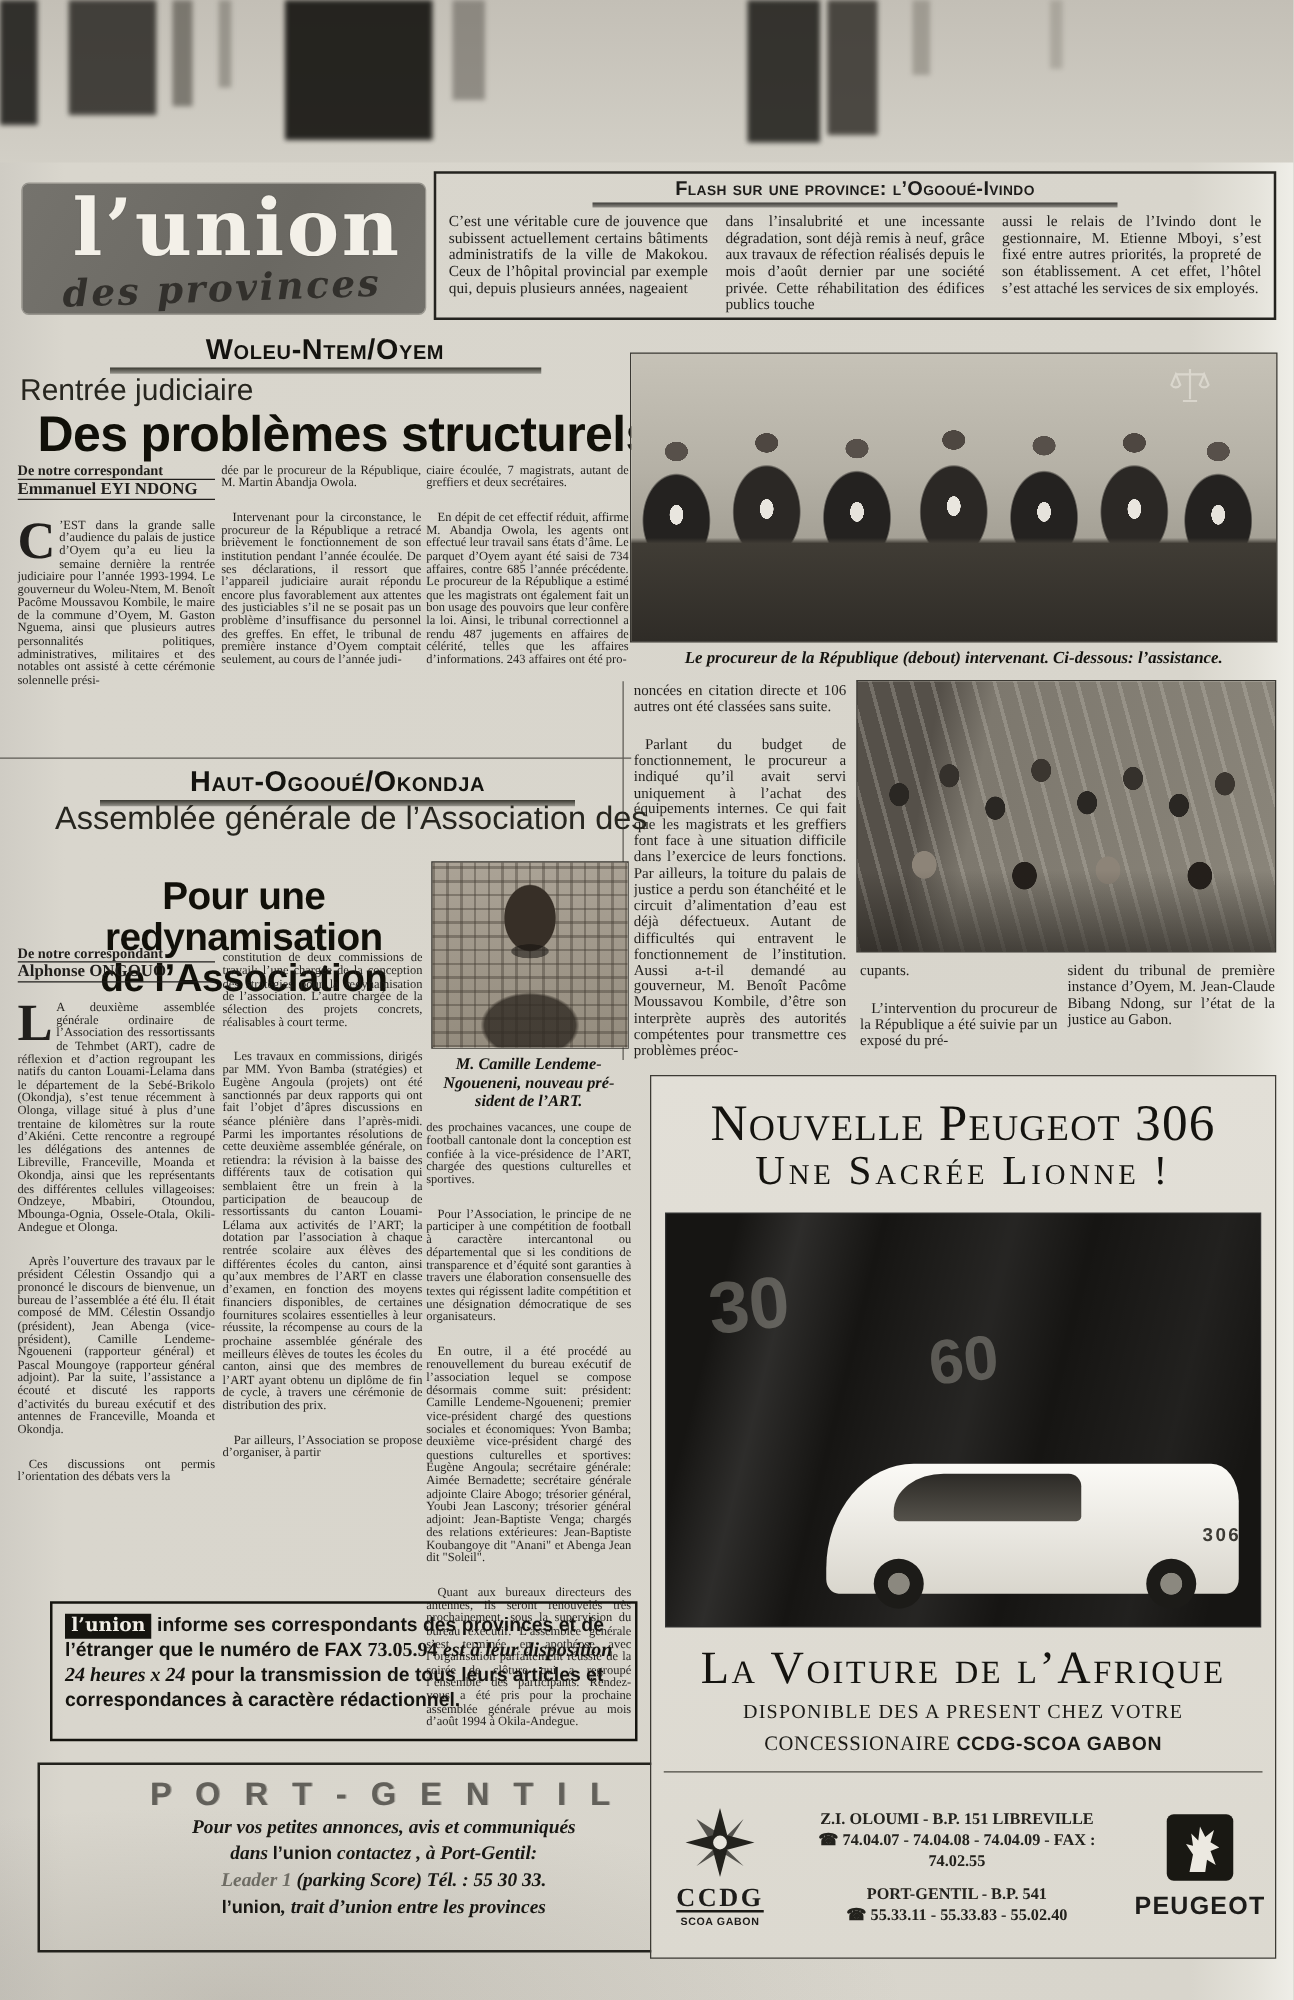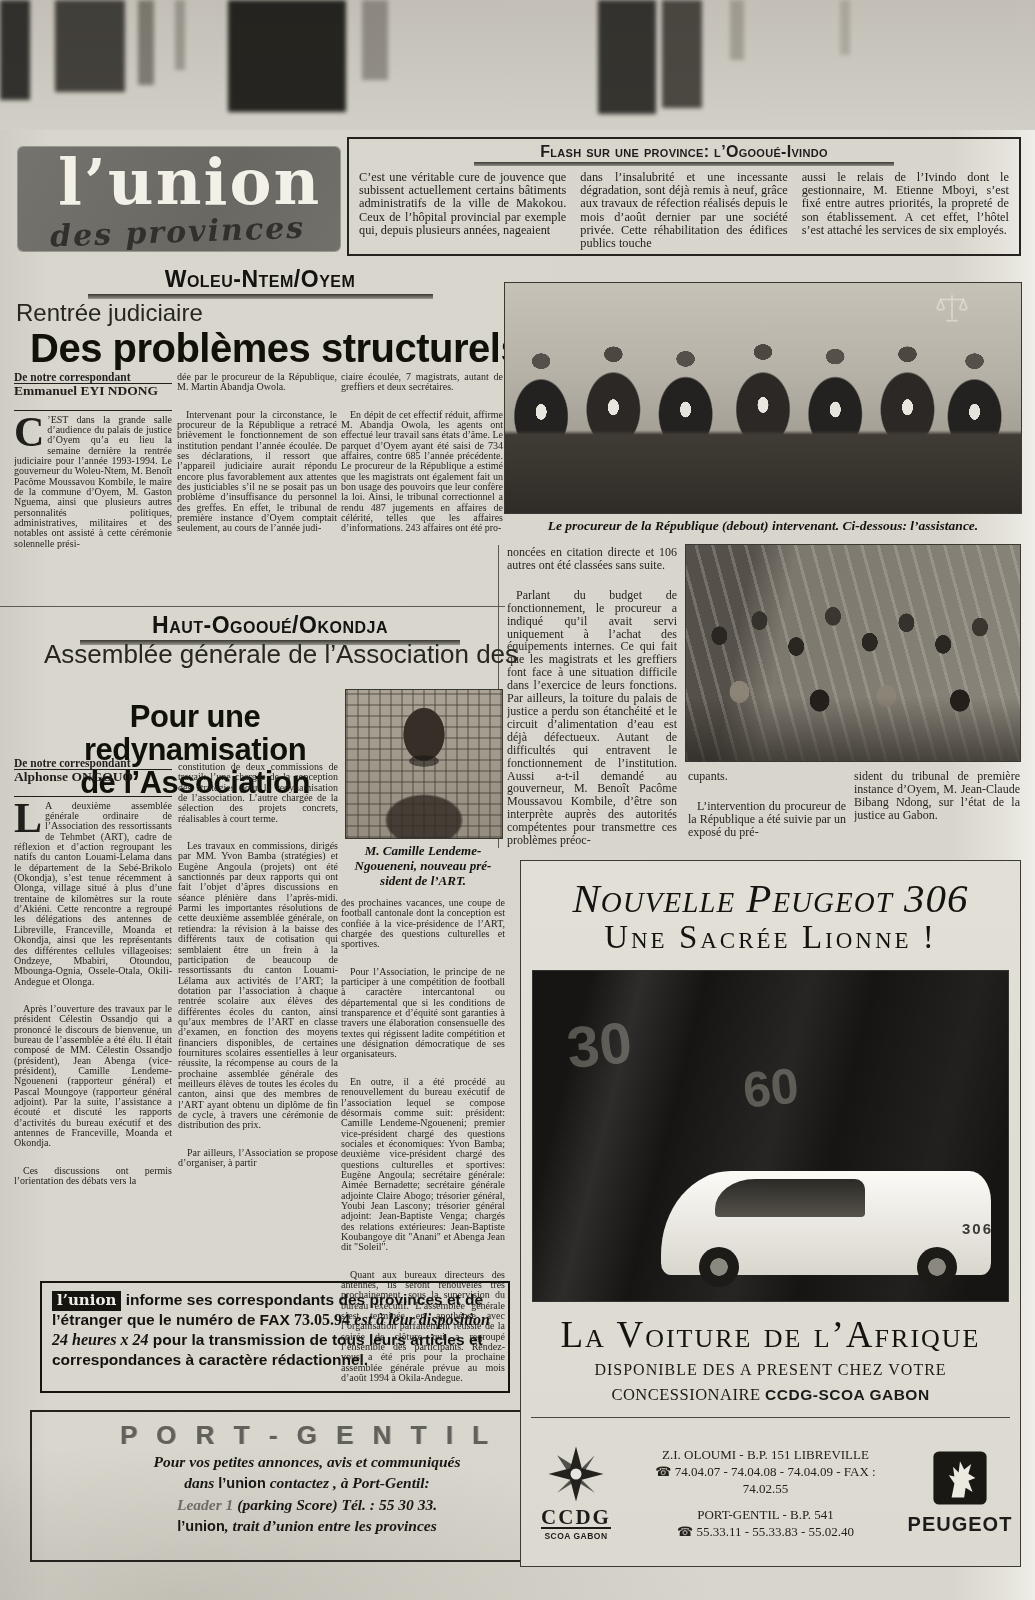--- a/index.html
+++ b/index.html
@@ -31,21 +31,21 @@
   
   .sechead{font-family:"Liberation Sans",sans-serif;font-weight:bold;font-size:23px;text-align:center;
            font-variant:small-caps;letter-spacing:.5px;color:#14130f;}
   .secbar{height:5px;background:linear-gradient(to bottom,#38372f,#98968e);margin:1px auto 0 auto;}
   
   .col{font-size:10px;line-height:10.35px;text-align:justify;color:#211f1c;overflow:hidden;}
   .col p{margin:0;}
   .col p.ind{text-indent:9px;}
   .col p + p{margin-top:17px;}
   .bl-label{font-weight:bold;font-size:11.5px;border-bottom:1.5px solid #211f1c;padding-bottom:1px;margin-bottom:2px;}
-  .bl-name{font-weight:bold;font-size:13.5px;border-bottom:1.5px solid #211f1c;padding-bottom:13px;margin-bottom:4px;}
+  .bl-name{font-weight:bold;font-size:13.5px;border-bottom:1.5px solid #211f1c;padding-bottom:2px;margin-bottom:16px;}
   .dropcap{float:left;font-weight:bold;font-size:42px;line-height:33px;margin:1px 3px 0 0;font-family:"Liberation Serif",serif;}
   .bigcol{font-size:12px;line-height:12.9px;}
   .caption{font-weight:bold;font-style:italic;font-size:13.5px;text-align:center;color:#14130f;}
   .rule-v{background:#5d5b54;width:1px;}
   .rule-h{background:#5d5b54;height:1px;}
   
   .photo{box-shadow:0 0 0 1px #3a3833;}
   #photo-court{background:
       linear-gradient(to bottom, transparent 64%, #403c35 66%, #2f2c27 100%),
       radial-gradient(ellipse 9px 13px at 7% 56%, #e9e6df 60%, transparent 62%),
@@ -101,21 +101,21 @@
   
   #pgbox{left:30px;top:1410px;width:554px;height:152px;border:2px solid #23221d;padding:8px 10px;box-sizing:border-box;text-align:center;}
   #pgbox .pgt{font-family:"Liberation Sans",sans-serif;font-weight:bold;font-size:26px;letter-spacing:6px;color:#62605a;
               text-shadow:1px 0 0 rgba(60,58,52,.35);}
   #pgbox .pgl{font-style:italic;font-weight:bold;font-size:15.5px;line-height:21px;color:#181713;}
   #pgbox .pgb{font-style:normal;font-family:"Liberation Sans",sans-serif;font-size:14.5px;}
   #pgbox .pggrey{color:#6e6c64;}
   
   #ad{left:520px;top:860px;width:501px;height:707px;border:1.5px solid #3c3a34;box-sizing:border-box;
       background:linear-gradient(#e2dfd7,#dcd9d0);}
-  #ad .adt1{text-align:center;font-variant:small-caps;font-size:41px;letter-spacing:1px;margin-top:16px;line-height:42px;color:#14130f;font-style:italic;}
+  #ad .adt1{text-align:center;font-variant:small-caps;font-size:41px;letter-spacing:1px;margin-top:16px;line-height:42px;color:#14130f;}
   #ad .adt2{text-align:center;font-variant:small-caps;font-size:33px;letter-spacing:3px;line-height:36px;color:#14130f;}
   #carphoto{position:absolute;left:12px;top:110px;width:475px;height:330px;background:#161513;overflow:hidden;box-shadow:0 0 0 1px #333;}
   #carphoto .beam{position:absolute;left:-20px;top:0;width:120%;height:100%;
         background:linear-gradient(104deg, transparent 12%, rgba(255,255,255,.10) 20%, transparent 30%, rgba(255,255,255,.07) 46%, transparent 56%, rgba(255,255,255,.05) 72%, transparent 82%);}
   #carphoto .n1,#carphoto .n2{position:absolute;font-family:"Liberation Sans",sans-serif;font-weight:bold;color:rgba(190,186,176,.38);transform:rotate(-6deg);}
   #carphoto .n1{left:34px;top:40px;font-size:58px;}
   #carphoto .n2{left:210px;top:88px;font-size:50px;}
   #car{position:absolute;left:128px;bottom:26px;width:330px;height:104px;background:linear-gradient(#fbfaf6,#d9d6cd);
        border-radius:70px 22px 10px 10px / 84px 30px 12px 12px;}
   #car .win{position:absolute;left:54px;top:8px;width:150px;height:38px;background:linear-gradient(#2c2a26,#55524b);
@@ -128,21 +128,21 @@
   #ad .slogan{position:absolute;left:0;top:452px;width:100%;text-align:center;font-variant:small-caps;
               font-size:37px;letter-spacing:2px;color:#14130f;}
   #ad .sub1{position:absolute;left:0;top:500px;width:100%;text-align:center;font-size:16px;letter-spacing:1px;color:#1b1a16;}
   #ad .sub2{position:absolute;left:0;top:524px;width:100%;text-align:center;font-size:16.5px;letter-spacing:.5px;color:#1b1a16;}
   #ad .sub2 b{font-family:"Liberation Sans",sans-serif;font-size:15.5px;}
   #ad .adrule{position:absolute;left:10px;right:10px;top:556px;height:1px;background:#4a4840;}
   #adlogos{position:absolute;left:0;top:566px;width:100%;height:132px;display:flex;align-items:center;}
   #ccdg{width:110px;text-align:center;}
   #ccdg .cname{font-family:"Liberation Serif",serif;font-weight:bold;font-size:21px;letter-spacing:2px;border-bottom:2px solid #1b1a16;display:inline-block;line-height:20px;}
   #ccdg .csub{font-family:"Liberation Sans",sans-serif;font-weight:bold;font-size:8.5px;letter-spacing:.5px;margin-top:2px;}
-  #adaddr{flex:1;text-align:center;font-weight:normal;font-size:13px;line-height:17px;color:#23221d;}
+  #adaddr{flex:1;text-align:center;font-weight:bold;font-size:13px;line-height:17px;color:#23221d;}
   #adaddr .gap{height:9px;}
   #plogo{width:120px;text-align:center;}
   #plogo .pname{font-family:"Liberation Sans",sans-serif;font-weight:bold;font-size:20px;letter-spacing:1px;margin-top:3px;}
   
   .kicker{font-family:"Liberation Sans",sans-serif;font-weight:normal;color:#27261f;}
   .headline{font-family:"Liberation Sans",sans-serif;font-weight:bold;color:#111009;letter-spacing:-.5px;}
 </style>
 </head>
 <body>
 

